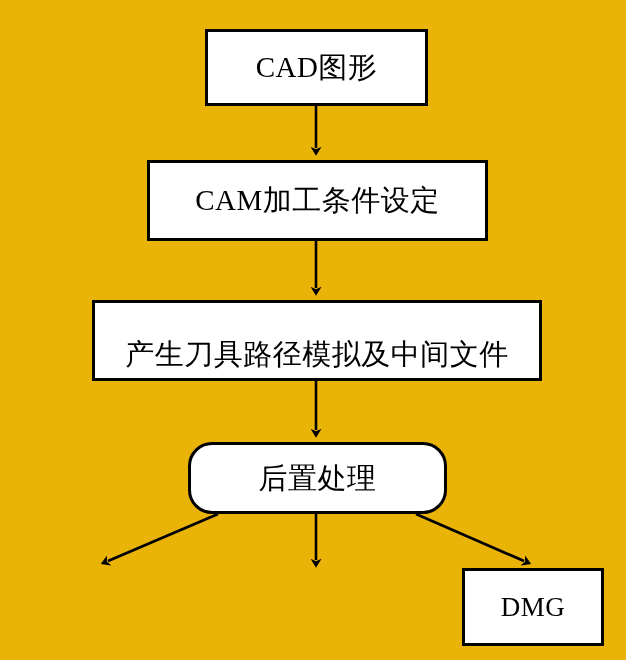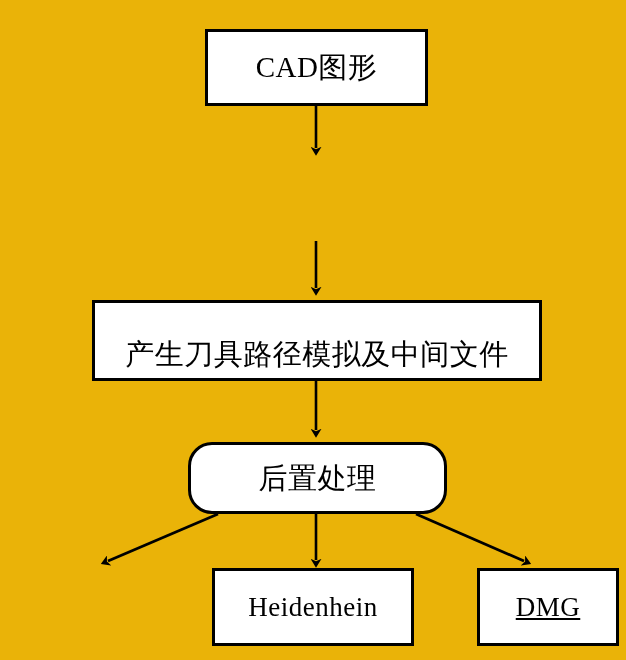--- a/index.html
+++ b/index.html
@@ -42,21 +42,21 @@
     white-space: nowrap;
     letter-spacing: 0.5px;
   }
   
   #node-cad        { left: 205px; top: 29px;  width: 223px; height: 77px;  }
   #node-cam        { left: 147px; top: 160px; width: 341px; height: 81px;  }
   #node-toolpath   { left: 92px;  top: 300px; width: 450px; height: 81px;  }
   #node-post       { left: 188px; top: 442px; width: 259px; height: 72px; border-radius: 24px;  }
   #node-fanuc      { left: 24px;  top: 568px; width: 160px; height: 78px;  }
   #node-heidenhein { left: 212px; top: 568px; width: 202px; height: 78px;  }
-  #node-dmg        { left: 477px; top: 568px; width: 142px; height: 78px; text-decoration: underline;  }
+  #node-dmg        { left: 462px; top: 568px; width: 142px; height: 78px;  }
 
   #node-cad .node-label        { font-size: 29px; }
   #node-cam .node-label        { font-size: 29px; }
   #node-toolpath .node-label   { font-size: 29px; margin-top: 28px; }
   #node-post .node-label       { font-size: 29px; }
   #node-fanuc .node-label      { font-size: 27px; }
   #node-heidenhein .node-label { font-size: 27px; }
   #node-dmg .node-label        { font-size: 27px; }
 </style>
 </head>
@@ -81,31 +81,31 @@
 
     <line x1="316" y1="514" x2="316" y2="560" stroke="#000000" stroke-width="2.6" marker-end="url(#arrowhead)"></line>
 
     <line x1="416" y1="514" x2="524" y2="561" stroke="#000000" stroke-width="2.8" marker-end="url(#arrowhead)"></line>
   </svg>
 
   <div class="node" id="node-cad">
     <span class="node-label">CAD图形</span>
   </div>
 
+  <div class="node" id="node-cam">
+    <span class="node-label">CAM加工条件设定</span>
+  </div>
 
   <div class="node" id="node-toolpath">
     <span class="node-label">产生刀具路径模拟及中间文件</span>
   </div>
 
   <div class="node" id="node-post">
     <span class="node-label">后置处理</span>
   </div>
 
 
-  <div class="node" id="node-heidenhein">
-    <span class="node-label">Heidenhein</span>
-  </div>
 
   <div class="node" id="node-dmg">
     <span class="node-label">DMG</span>
   </div>
 
 </div>
 
 </body></html>

